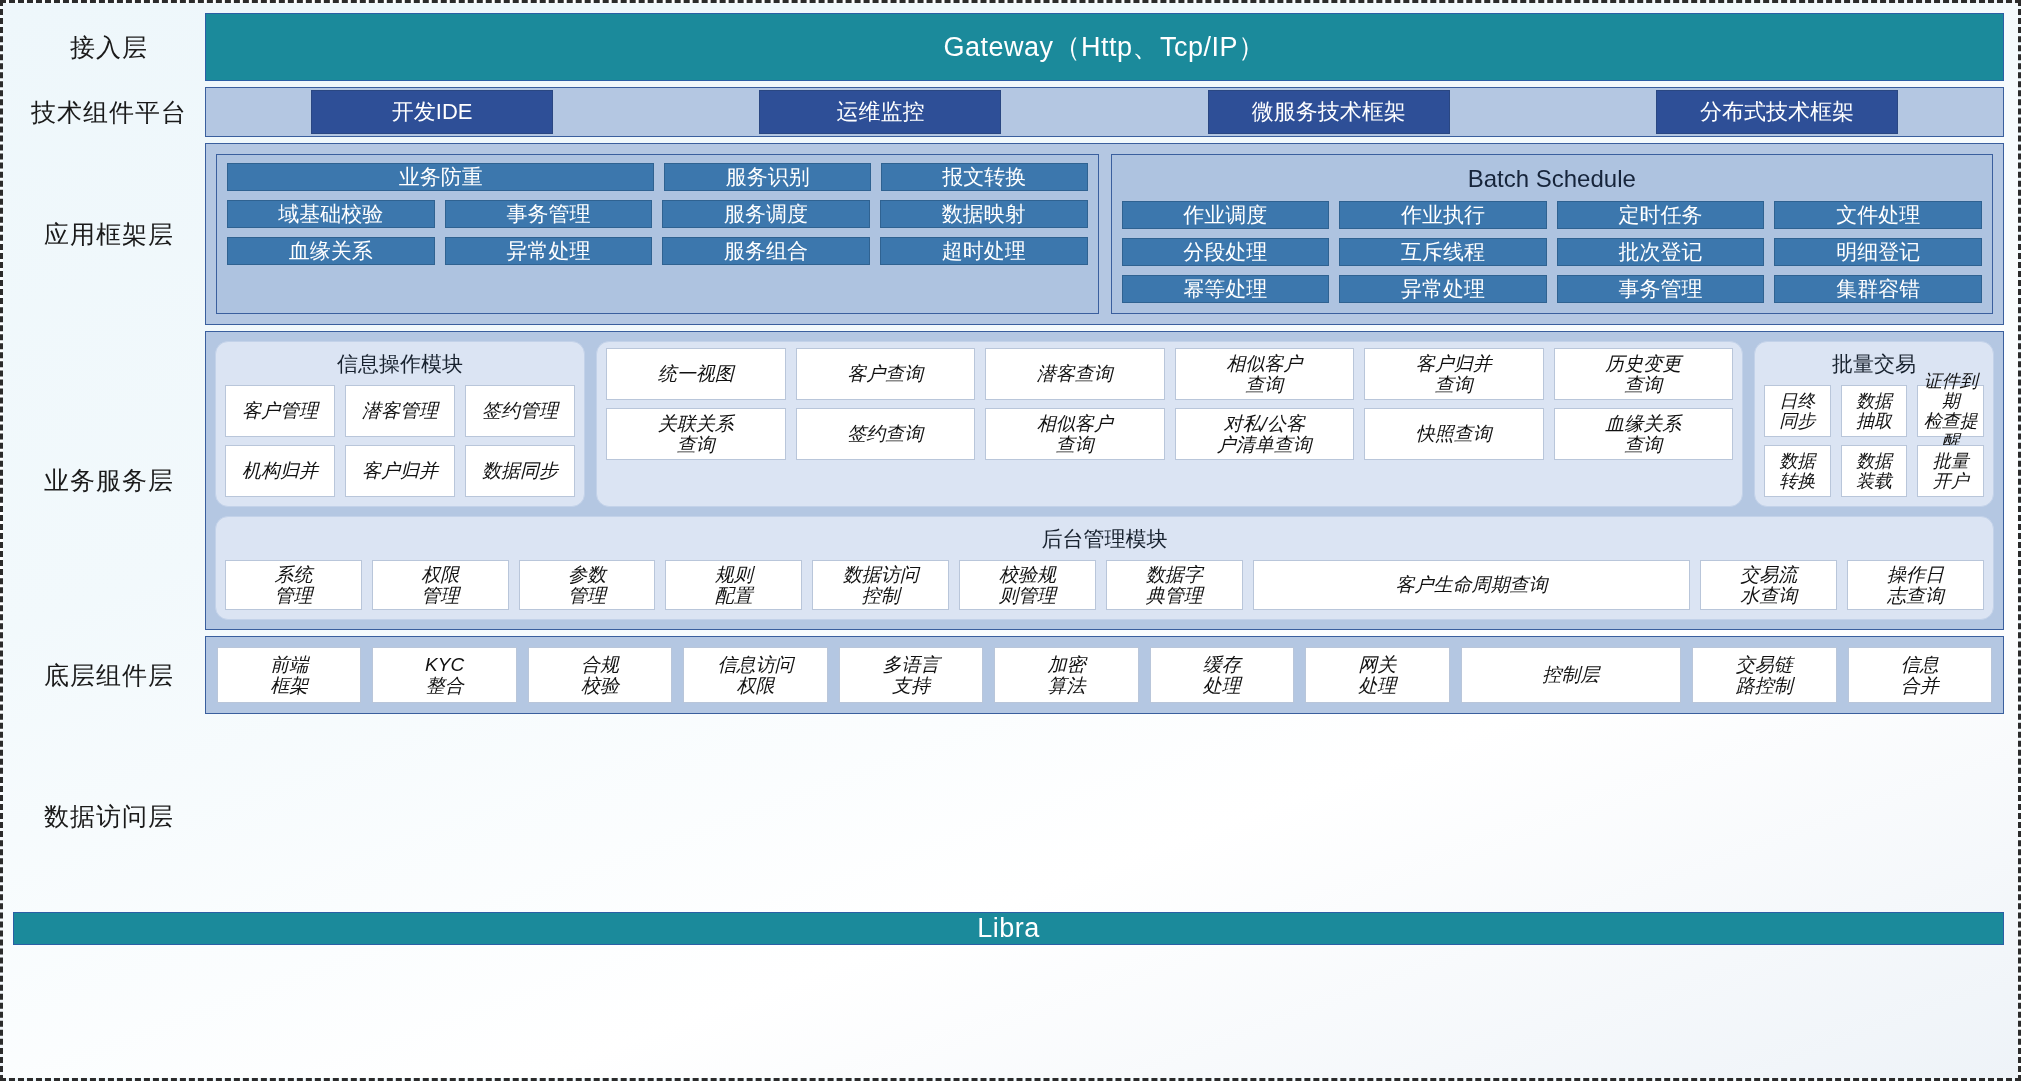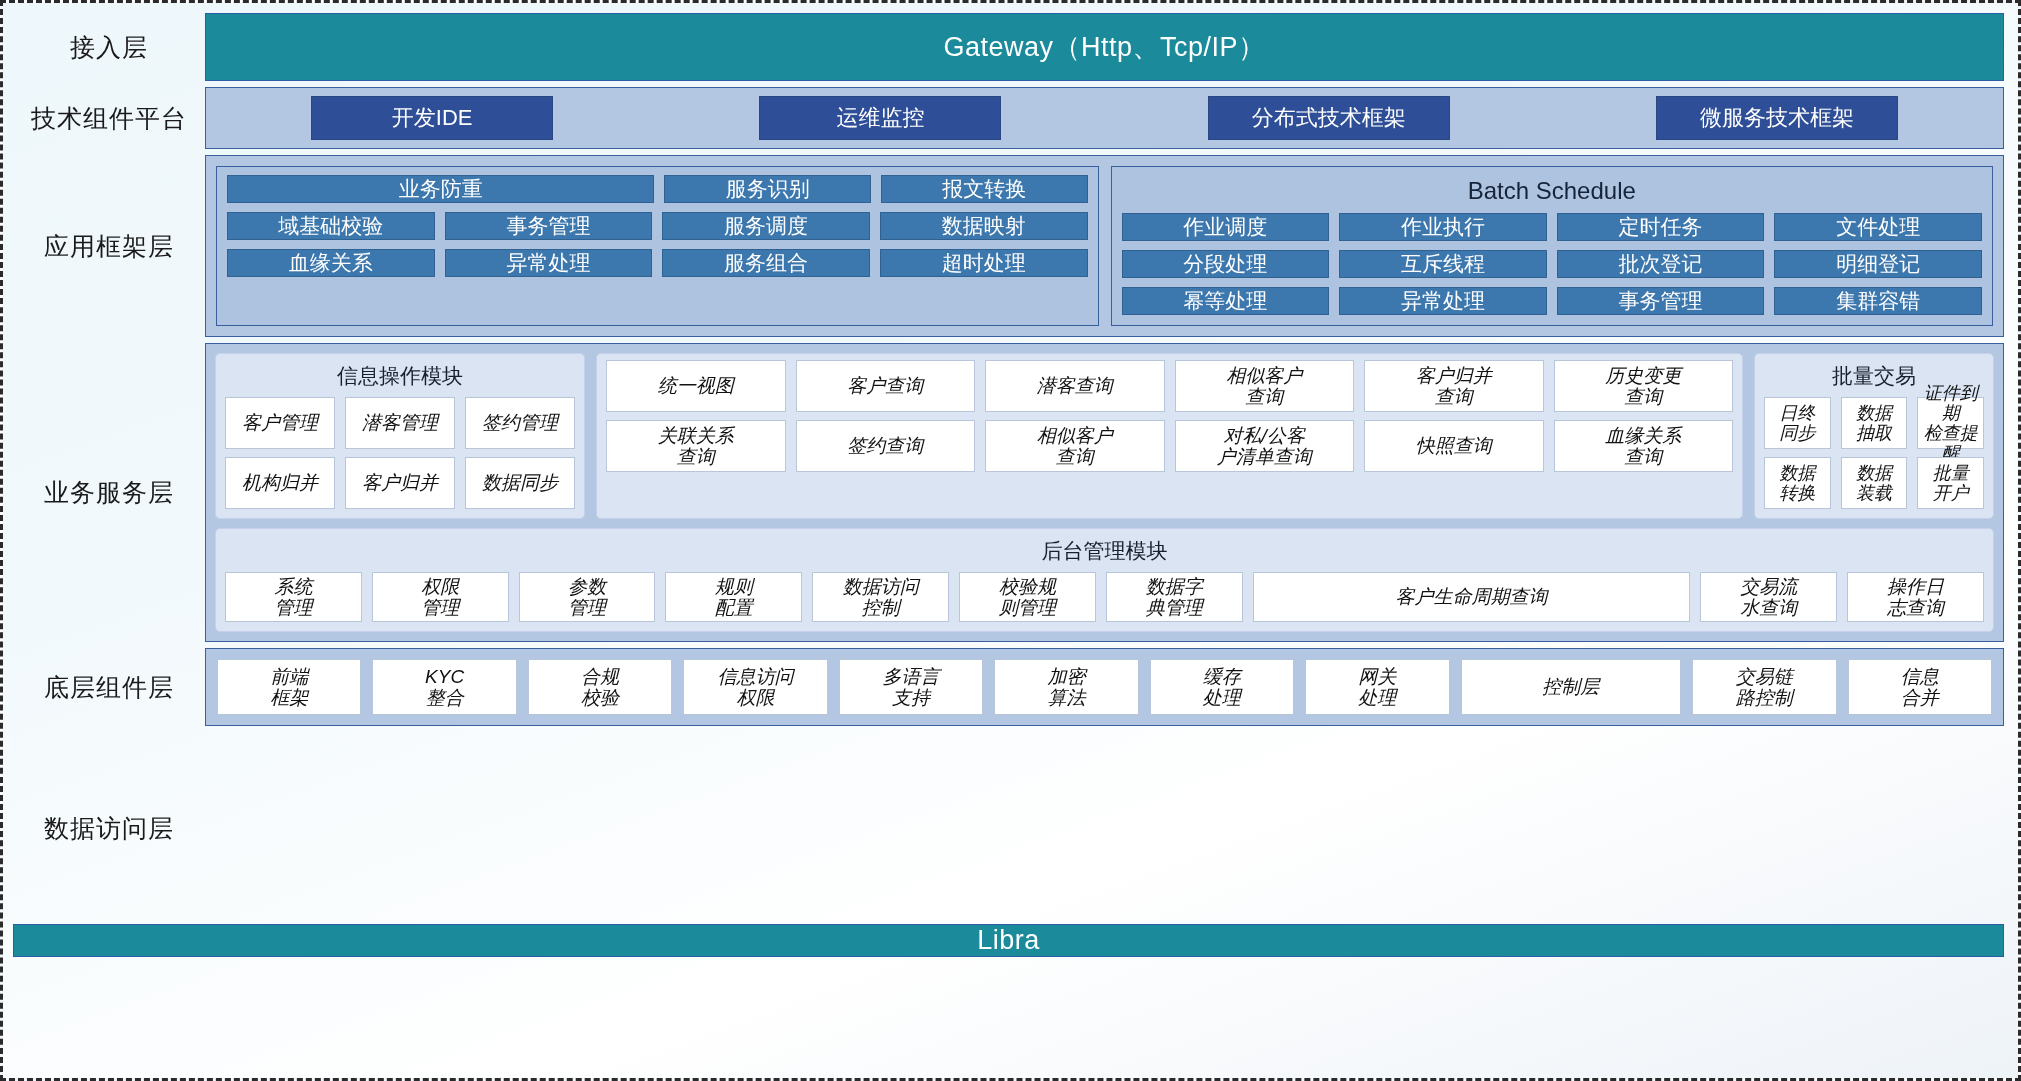--- a/index.html
+++ b/index.html
@@ -40,21 +40,21 @@
   .r-dal { height: 66px; flex-direction: column; }
 
   
   .panel-lt {
     flex: 1 1 auto;
     background: #b4c7e2;
     border: 1px solid #3a5f9e;
     display: flex; align-items: center; justify-content: space-around;
     padding: 10px 2px;
   }
-  .r-tech { height: 62px; }
+  .r-tech { height: 50px; }
   .darkchip {
     background: #2e4f97; color: #fff;
     border: 1px solid #2a4782;
     font-size: 22px;
     padding: 9px 0;
     width: 242px; text-align: center;
     line-height: 1.1;
   }
 
   
@@ -96,21 +96,21 @@
     flex: 1 1 auto;
     background: #b4c7e2;
     border: 1px solid #3a5f9e;
     padding: 9px;
     display: flex; flex-direction: column; gap: 9px;
   }
   .bsl-top { display: flex; gap: 11px; }
   .modbox {
     background: #dbe4f3;
     border: 1px solid #c3d2e9;
-    border-radius: 5px;
+    border-radius: 13px;
     padding: 6px 9px 9px 9px;
     display: flex; flex-direction: column;
   }
   .mod-title {
     text-align: center; font-size: 21px; color: #17212e;
     padding: 2px 0 7px 0;
   }
   .wgrid { display: flex; flex-direction: column; gap: 8px; }
   .wrow { display: flex; gap: 10px; }
   .wcell {
@@ -154,22 +154,22 @@
       <div class="tealbar">Gateway（Http、Tcp/IP）</div>
     </div>
   </div>
 
   <div class="row r-tech">
     <div class="rowlabel">技术组件平台</div>
     <div class="rowbody">
       <div class="panel-lt">
         <div class="darkchip">开发IDE</div>
         <div class="darkchip">运维监控</div>
+        <div class="darkchip">微服务技术框架</div>
         <div class="darkchip">分布式技术框架</div>
-        <div class="darkchip">微服务技术框架</div>
       </div>
     </div>
   </div>
 
   <div class="row r-appfw">
     <div class="rowlabel">应用框架层</div>
     <div class="rowbody">
       <div class="panel-outer">
 
         <div class="group">

